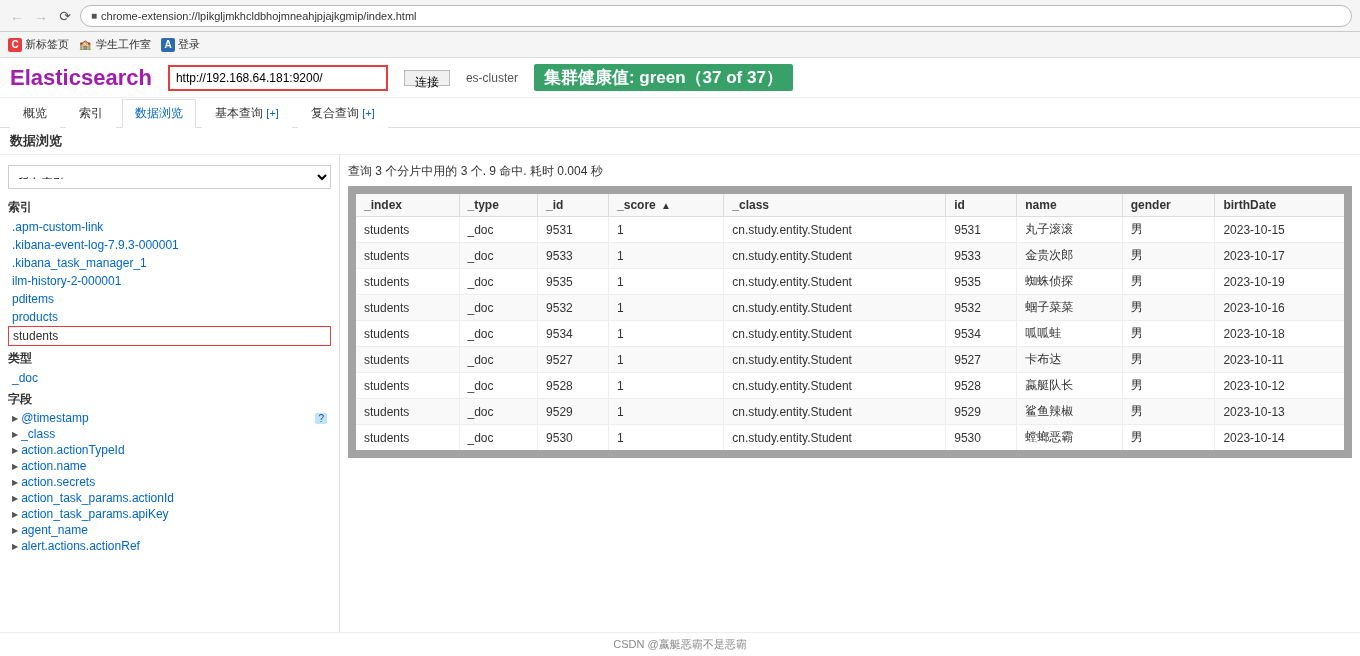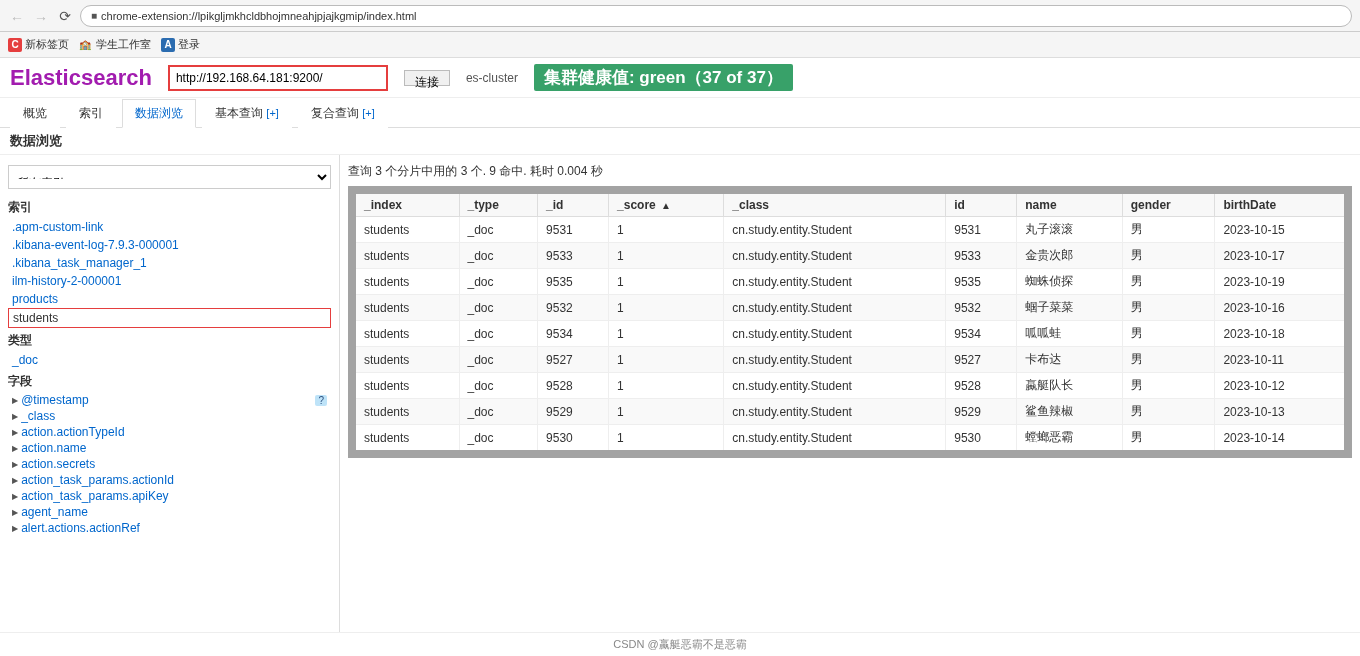--- a/index.html
+++ b/index.html
@@ -310,20 +310,21 @@
       <select class="index-select">
         <option>所有索引</option>
       </select>
 
       <div class="sidebar-section-title">索引</div>
 
       <div class="sidebar-item">.apm-custom-link</div>
       <div class="sidebar-item">.kibana-event-log-7.9.3-000001</div>
       <div class="sidebar-item">.kibana_task_manager_1</div>
       <div class="sidebar-item">ilm-history-2-000001</div>
+      <div class="sidebar-item">pditems</div>
       <div class="sidebar-item">products</div>
       <div class="sidebar-item selected">students</div>
 
       <div class="sidebar-section-title">类型</div>
       <div class="sidebar-item">_doc</div>
 
       <div class="sidebar-section-title">字段</div>
 
       <div class="field-item selected-bg">
         <span class="triangle">▶</span>

